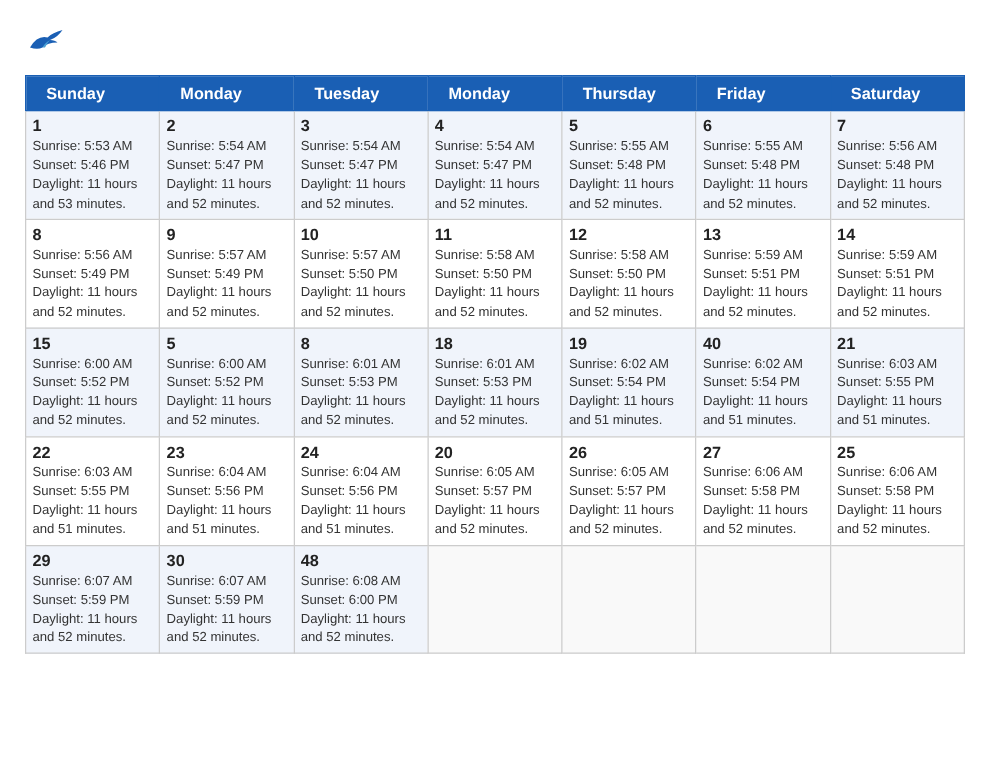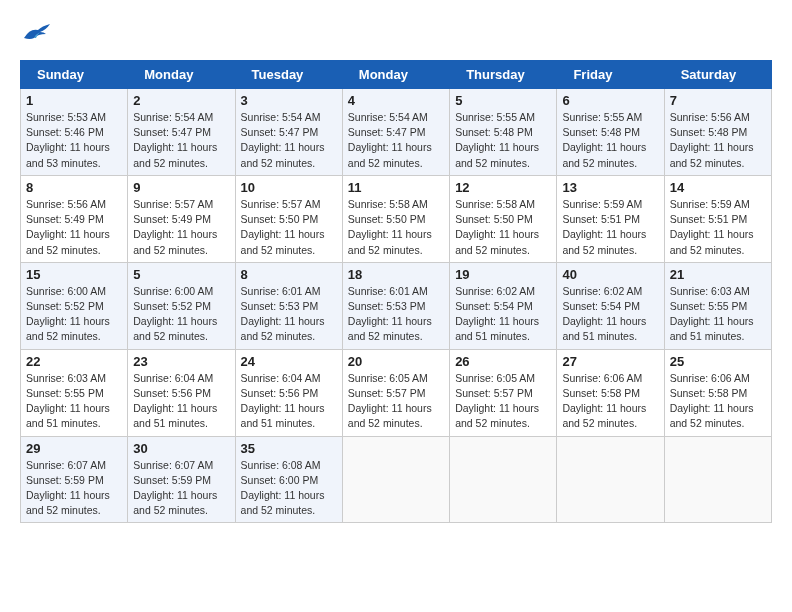--- a/index.html
+++ b/index.html
@@ -243,21 +243,21 @@
       <tr>
         <td>
           <span class="day-number">29</span>
           <div class="day-info">Sunrise: 6:07 AM<br>Sunset: 5:59 PM<br>Daylight: 11 hours<br>and 52 minutes.</div>
         </td>
         <td>
           <span class="day-number">30</span>
           <div class="day-info">Sunrise: 6:07 AM<br>Sunset: 5:59 PM<br>Daylight: 11 hours<br>and 52 minutes.</div>
         </td>
         <td>
-          <span class="day-number">35</span>
+          <span class="day-number">48</span>
           <div class="day-info">Sunrise: 6:08 AM<br>Sunset: 6:00 PM<br>Daylight: 11 hours<br>and 52 minutes.</div>
         </td>
         <td class="empty-cell"></td>
         <td class="empty-cell"></td>
         <td class="empty-cell"></td>
         <td class="empty-cell"></td>
       </tr>
     </tbody>
 </table>
 

